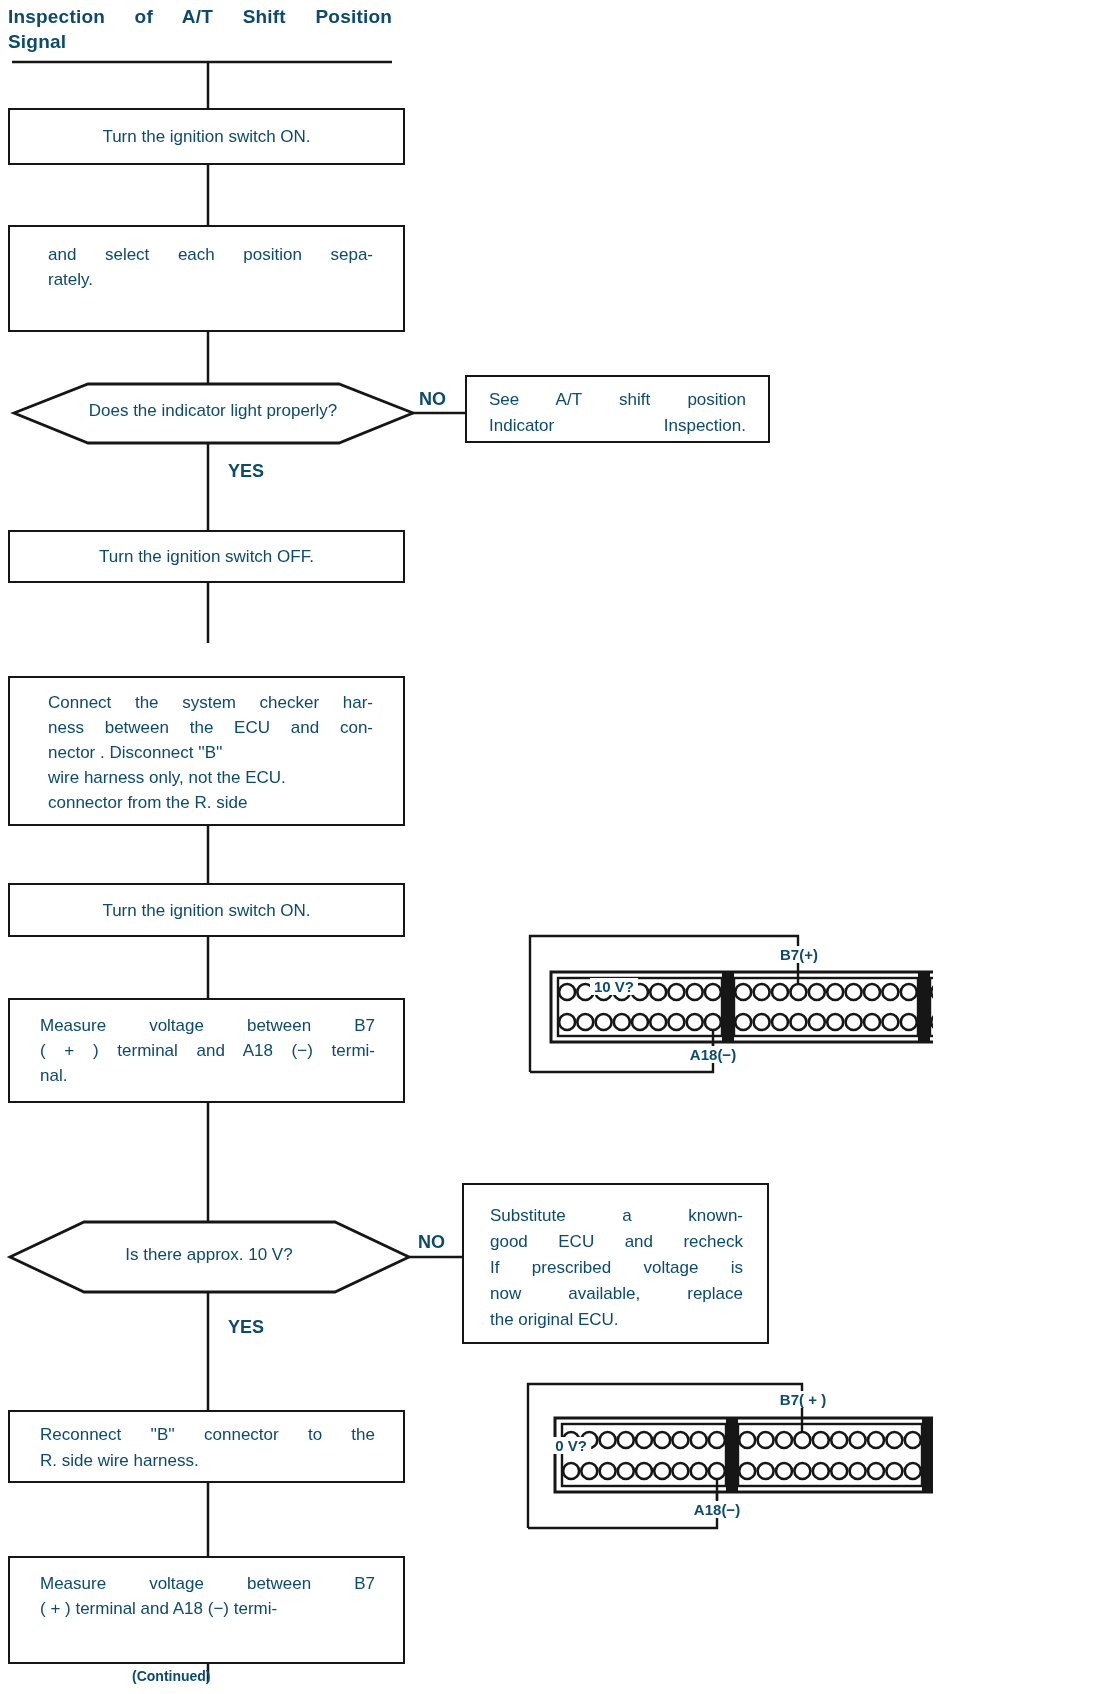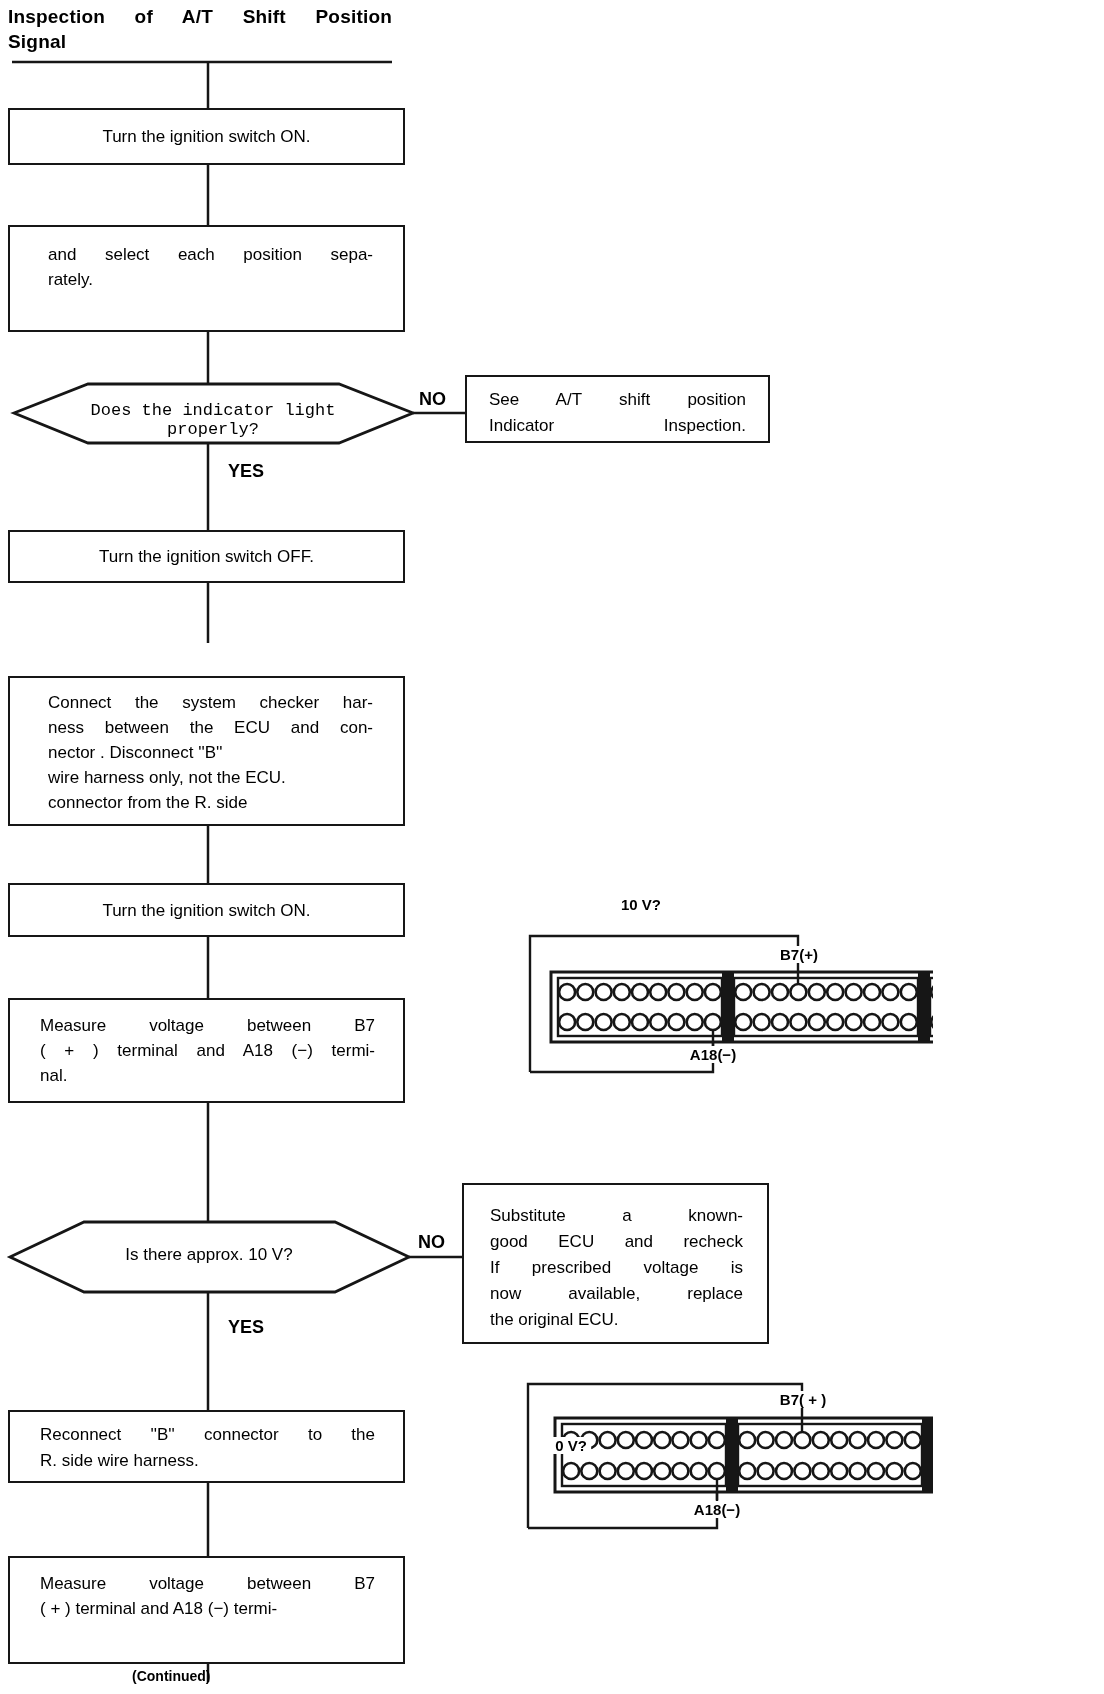--- a/index.html
+++ b/index.html
@@ -1,18 +1,18 @@
 <!DOCTYPE html>
 <html><head>
 <meta charset="utf-8">
 <style>
   html,body { margin:0; padding:0; background:#ffffff; }
   .page {
     position:relative; width:933px; height:1694px; background:#fff;
-    font-family:"Liberation Sans", sans-serif; color:#000000; overflow:hidden;
+    font-family:"Liberation Sans", sans-serif; color:#0c4a6e; overflow:hidden;
   }
   svg.overlay { position:absolute; left:0; top:0; z-index:1; }
   
   .fbox {
     position:absolute; z-index:2; box-sizing:border-box;
     border:2.6px solid #161616; background:#fff;
     font-size:17px; line-height:25px;
   }
   .fbox.center { display:flex; align-items:center; justify-content:center; }
   .bline { text-align:justify; text-align-last:justify; }
@@ -211,21 +211,21 @@
 
   <div class="fbox center" style="left:8px; top:108px; width:397px; height:57px;">
     <div class="bline-center">Turn the ignition switch ON.</div>
   </div>
 
   <div class="fbox" id="box2" style="left:8px; top:225px; width:397px; height:107px; padding:15px 30px 0 38px;">
     <div class="bline">and select each position sepa-</div>
     <div class="bline">rately.</div>
   </div>
 
-  <div class="hex-label" style="left:40px; top:401px; width:346px;font-family:Liberation Mono, monospace;">Does the indicator light properly?</div>
+  <div class="hex-label" style="left:40px; top:401px; width:346px;">Does the indicator light properly?</div>
   <div class="branch-label" style="left:417px; top:389px;">NO</div>
 
   <div class="fbox" id="no-box1" style="left:465px; top:375px; width:305px; height:68px; padding:10px 22px 0 22px; line-height:26px;">
     <div class="bline">See A/T shift position</div>
     <div class="bline">Indicator Inspection.</div>
   </div>
 
   <div class="branch-label" style="left:226px; top:461px;">YES</div>
 
   <div class="fbox center" style="left:8px; top:530px; width:397px; height:53px;">
@@ -268,21 +268,21 @@
     <div class="bline">R. side wire harness.</div>
   </div>
 
   <div class="fbox" style="left:8px; top:1556px; width:397px; height:108px; padding:13px 28px 0 30px;">
     <div class="bline">Measure voltage between B7</div>
     <div class="bline">( + ) terminal and A18 (−) termi-</div>
   </div>
 
   <div class="continued" style="left:132px; top:1668px;">(Continued)</div>
 
-  <div class="pin-label" style="left:614px; top:896px;margin-left:27px;">10 V?</div>
+  <div class="pin-label" style="left:614px; top:978px;">10 V?</div>
   <div class="pin-label" style="left:799px; top:946px;">B7(+)</div>
   <div class="pin-label" style="left:713px; top:1046px;">A18(−)</div>
 
   <div class="pin-label" style="left:528px; top:1437px;margin-left:43px;">0 V?</div>
   <div class="pin-label" style="left:803px; top:1391px;">B7( + )</div>
   <div class="pin-label" style="left:717px; top:1501px;">A18(−)</div>
 
 </div>
 
 </body></html>

